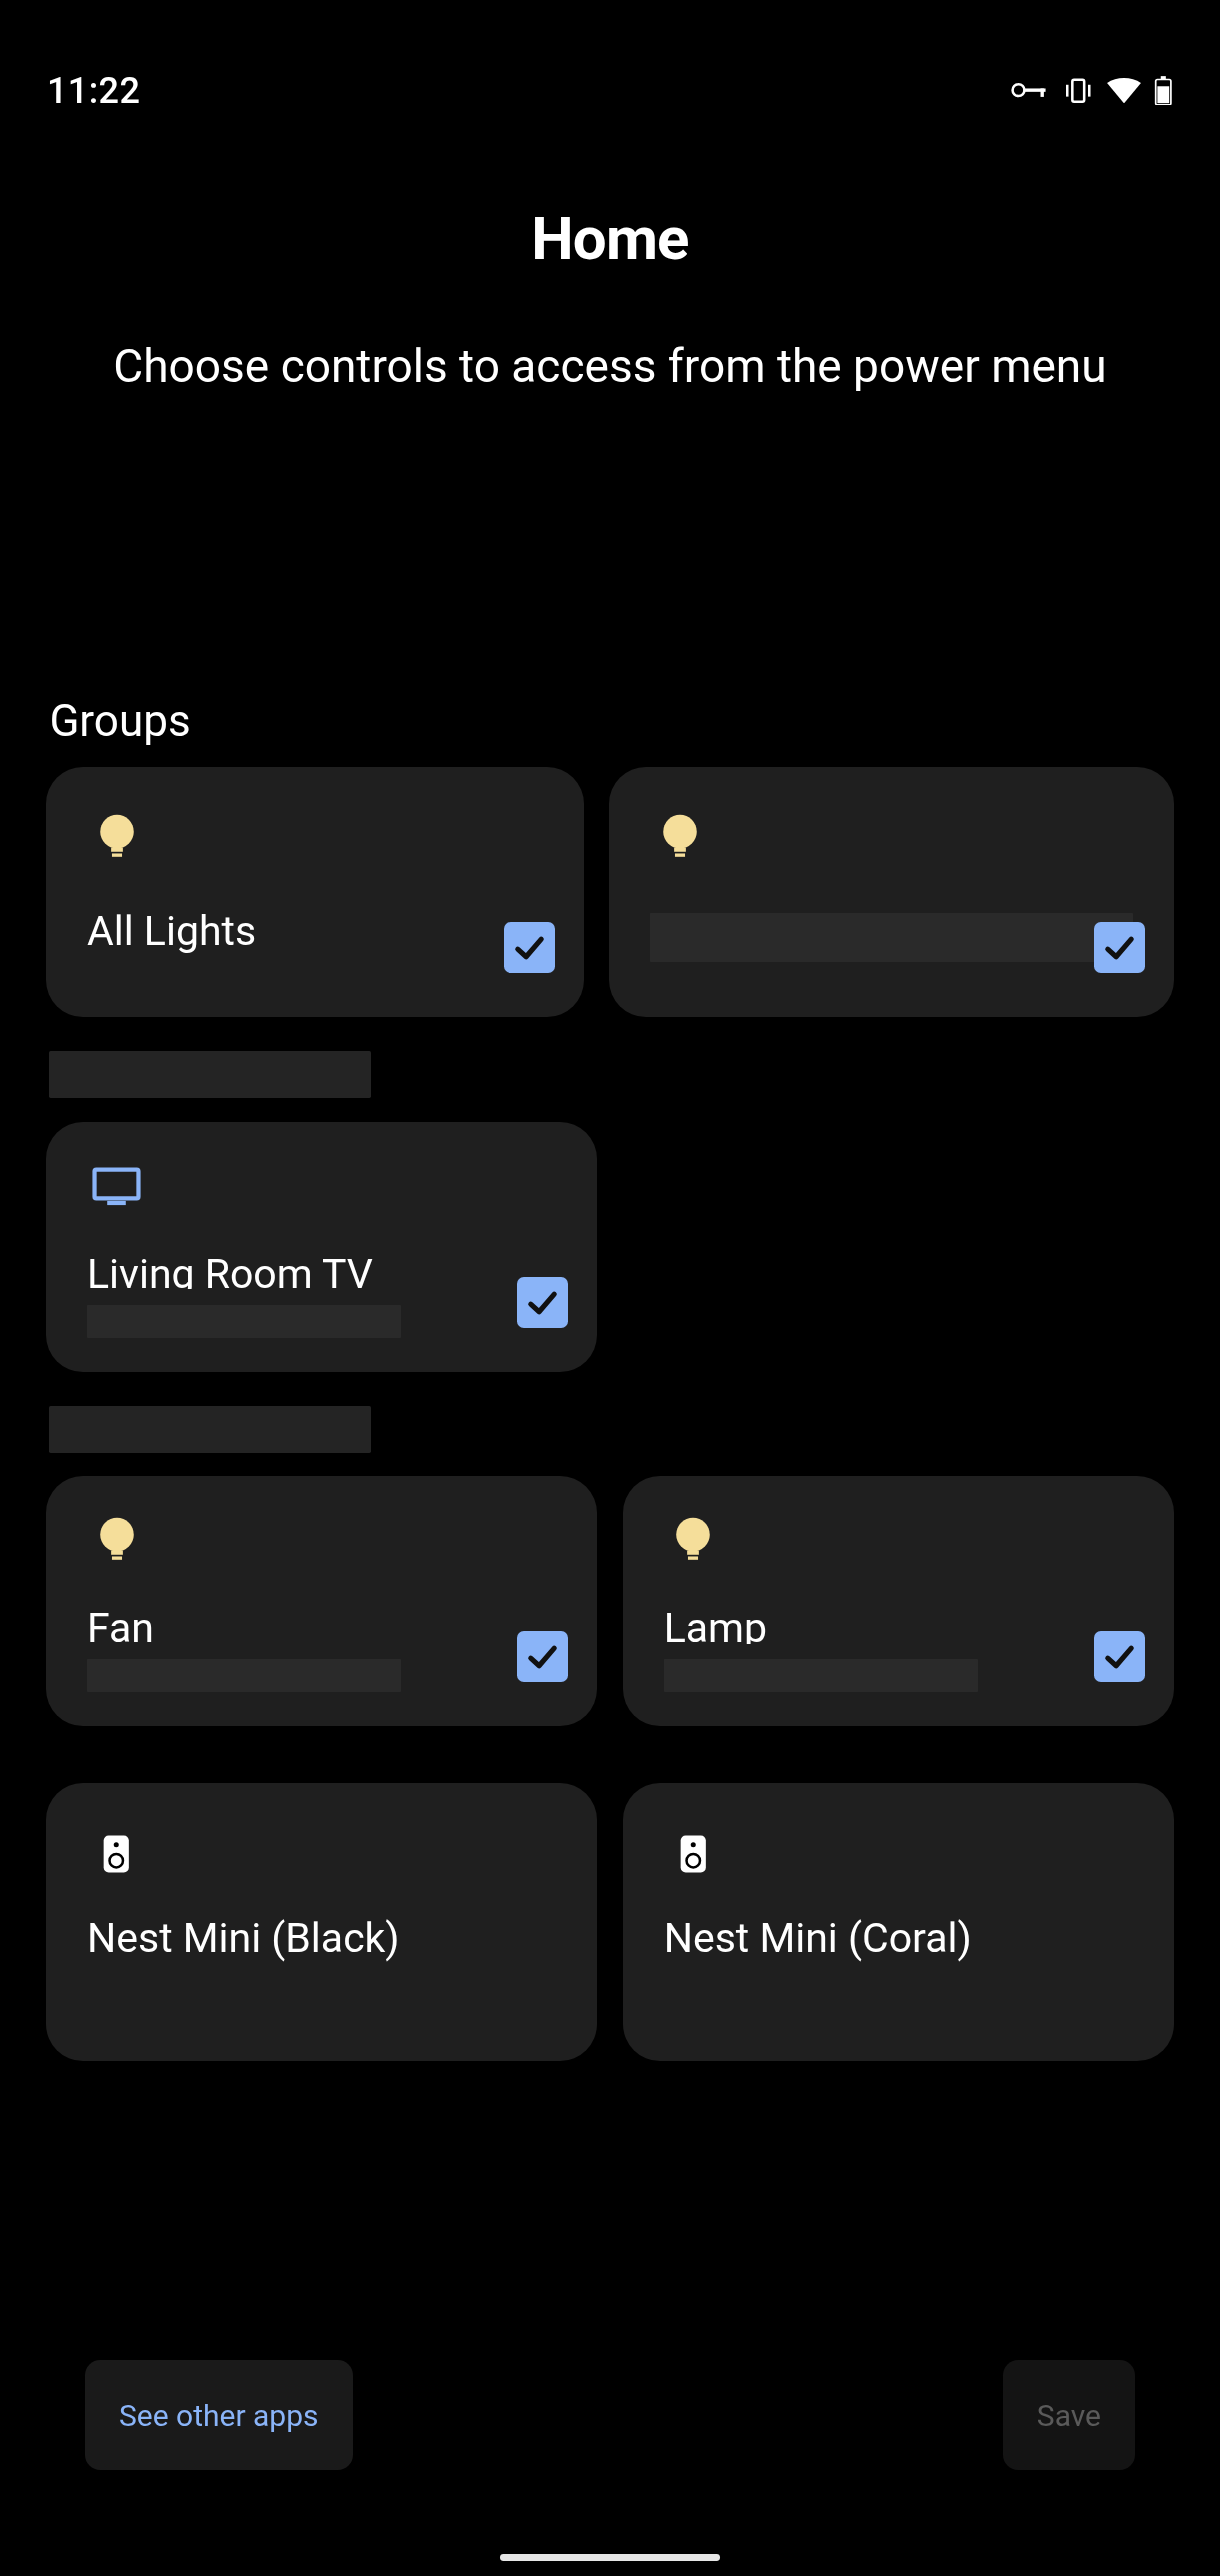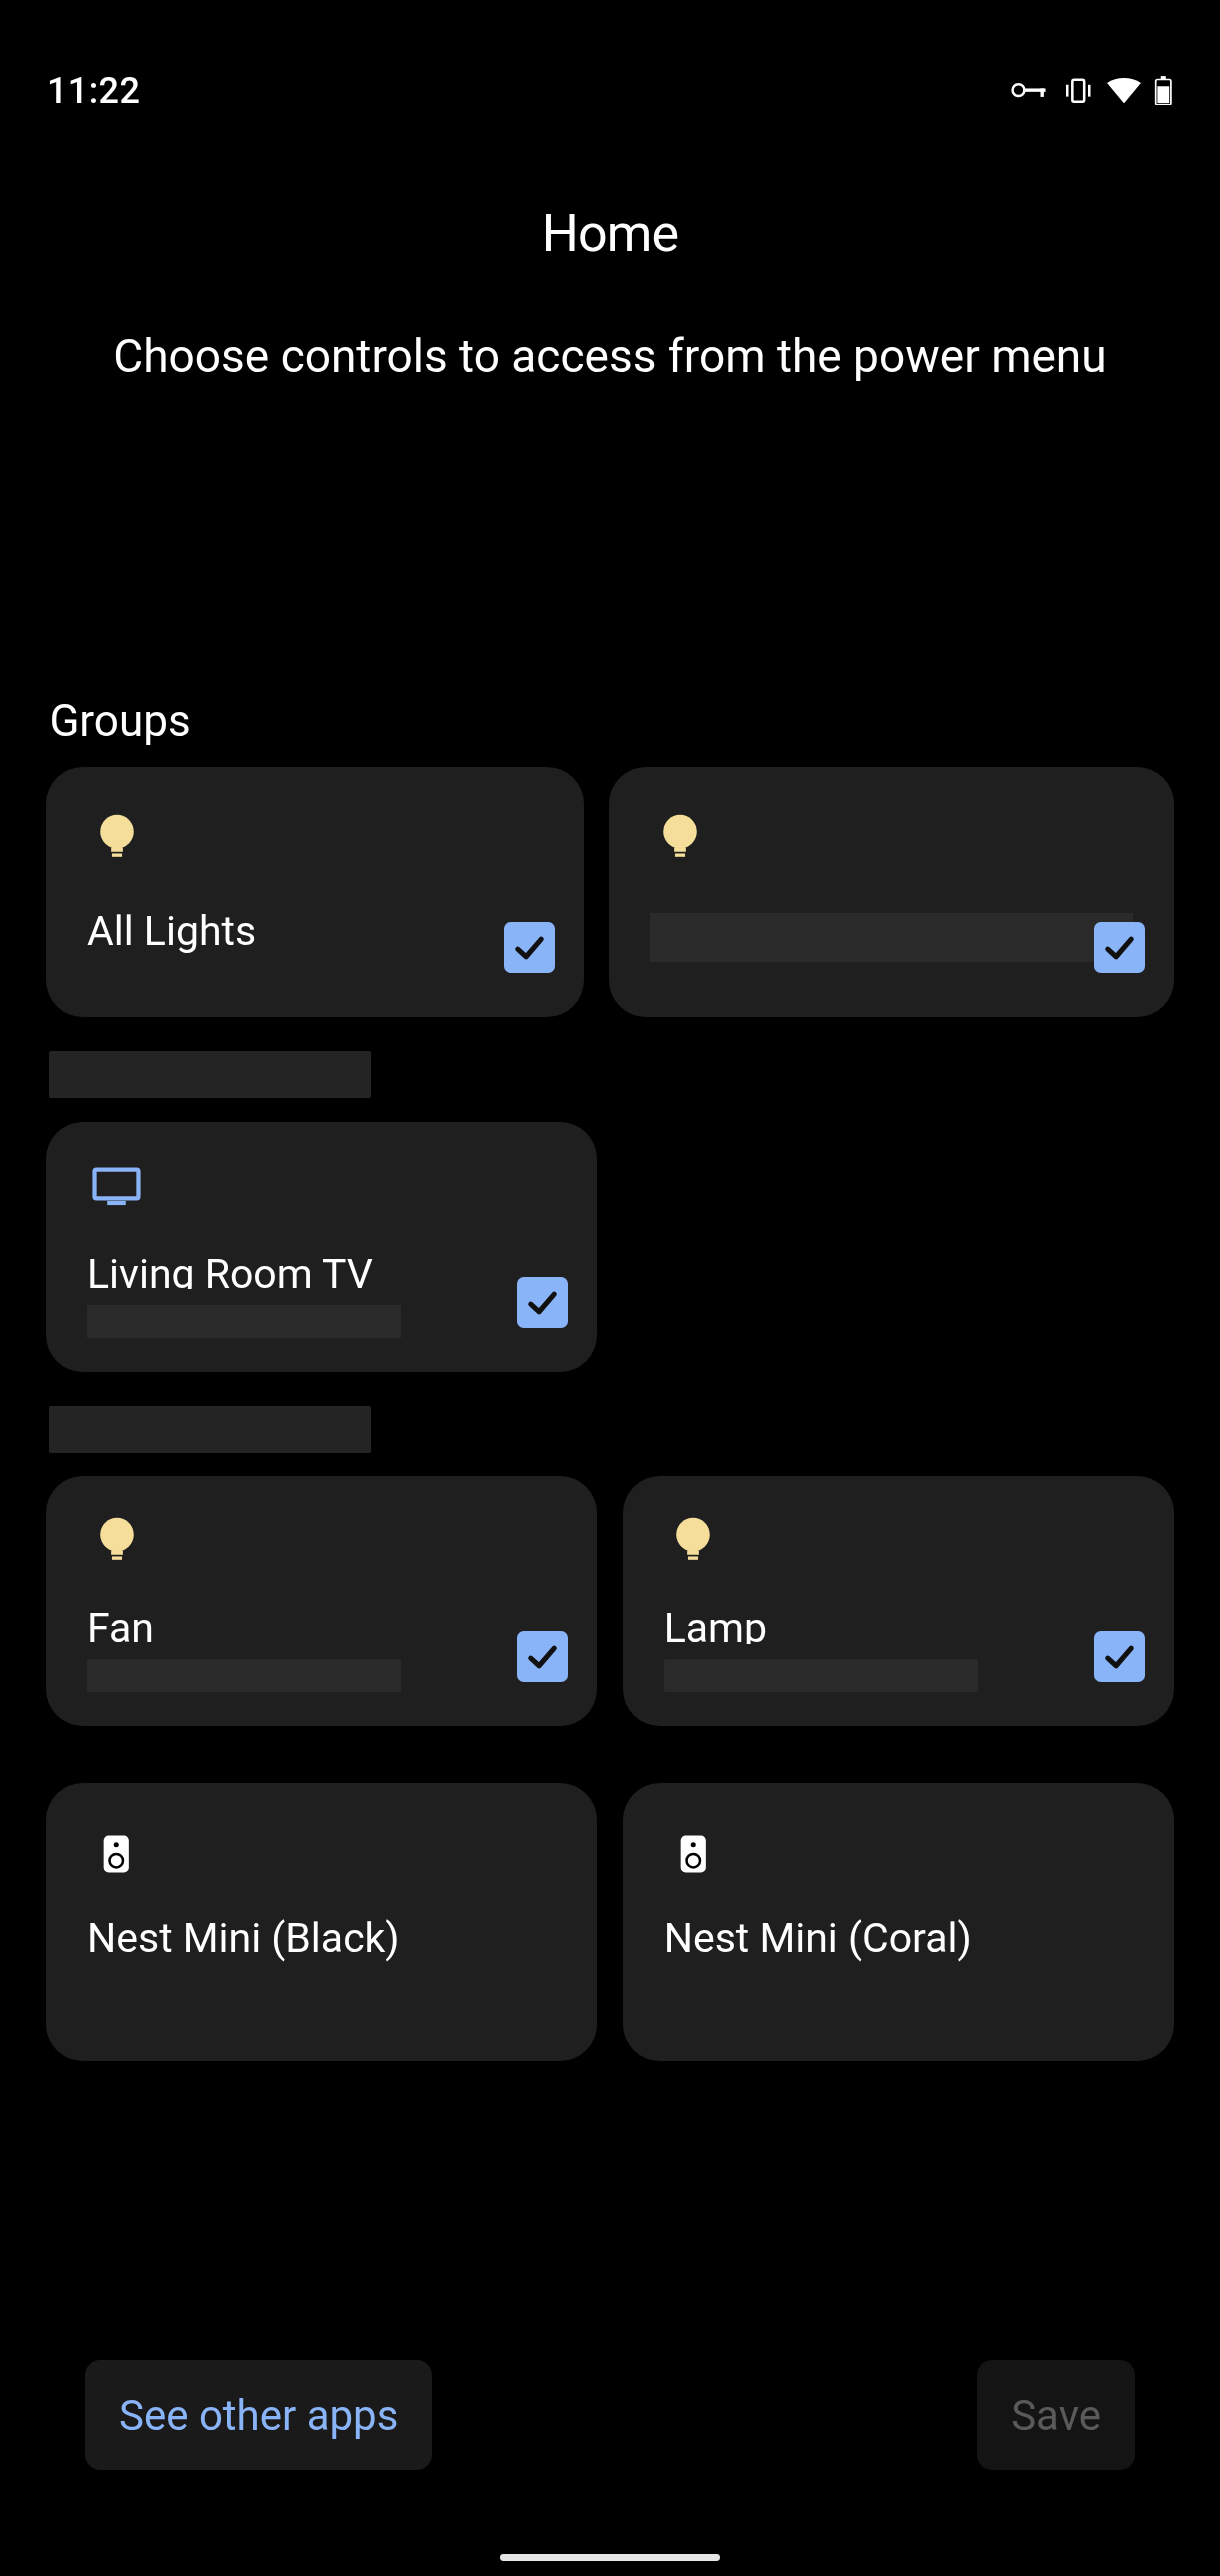--- a/index.html
+++ b/index.html
@@ -7,21 +7,21 @@
   .screen { width: 1220px; height: 2576px; position: relative; }
 
   
   .status-bar { position: absolute; top: 0; left: 0; right: 0; height: 85px; display: flex; align-items: center; justify-content: space-between; padding: 0 47px; margin-top: 48px; }
   .status-time { font-size: 36px; font-weight: 500; letter-spacing: 0.4px; }
   .status-icons { display: flex; align-items: center; gap: 13.6px; }
   .status-icons svg { display: block; }
 
   
   .header { position: absolute; top: 203px; left: 0; right: 0; text-align: center; padding: 0 51px; }
-  .header-title { font-size: 52px; font-weight: 400; letter-spacing: -0.8px; }
+  .header-title { font-size: 60px; font-weight: 700; letter-spacing: -0.8px; }
   .header-sub { margin-top: 61px; font-size: 46px; font-weight: 400; line-height: 1.35; }
 
   
   .content { position: absolute; top: 695px; left: 46px; right: 46px; bottom: 263px; overflow: hidden; }
   .content::after { 
     content: ""; position: absolute; left: 0; right: 0; bottom: 0; height: 17px;
     background: linear-gradient(to bottom, rgba(0,0,0,0), rgba(0,0,0,0.85));
     pointer-events: none;
   }
 
@@ -53,21 +53,21 @@
   .card.short { height: 278px; margin-top: 32px; } 
   .card.short .card-title { margin-top: 32px; } 
 
   
   .bottom-bar {
     position: absolute; left: 0; right: 0; bottom: 0; height: 263px;
     padding: 0 85px 59px; display: flex; align-items: center; justify-content: space-between;
     background: #000;
   }
   .btn {
-    height: 110px; border: none; border-radius: 15.3px; font-size: 42px; font-weight: 400;
+    height: 110px; border: none; border-radius: 15.3px; font-size: 30px; font-weight: 400;
     padding: 0 34px; cursor: pointer; font-family: inherit;
   }
   .btn-primary-link { background: #1a1a1a; color: #8ab4f8; }
   .btn-disabled { background: #141414; color: #5a5a5a; }
 
   
   .gesture-bar { position: absolute; bottom: 15.3px; left: 50%; transform: translateX(-50%); width: 220px; height: 6.8px; border-radius: 3.4px; background: #e5e5e5; }
 </style>
 </head>
 <body>

